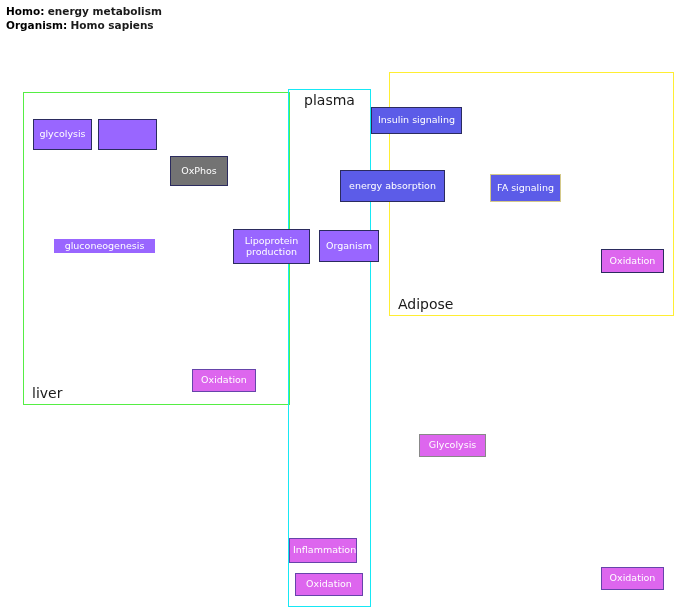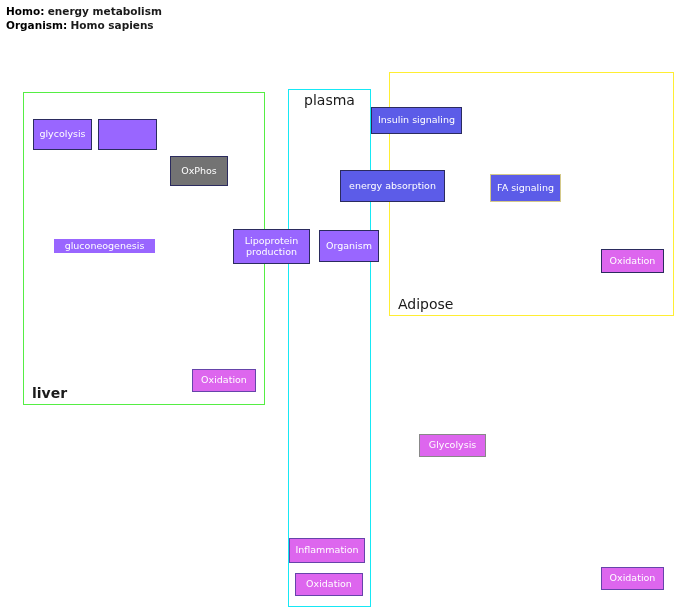--- a/index.html
+++ b/index.html
@@ -108,21 +108,21 @@
     <span class="hdr-key">Homo:</span>
     <span class="hdr-val">energy metabolism</span>
   </span>
   <span class="hdr-row">
     <span class="hdr-key">Organism:</span>
     <span class="hdr-val">Homo sapiens</span>
   </span>
 </div>
 
 <div id="canvas">
-    <div class="compartment" style="left: 23px; top: 92px; width: 242px; height: 313px; border-color: rgb(85, 238, 68); font-weight: bold;">
+    <div class="compartment" style="left: 23px; top: 92px; width: 267px; height: 313px; border-color: rgb(85, 238, 68);">
       <span class="comp-label bottom-left">liver</span>
     </div>
     <div class="compartment" style="left: 288px; top: 89px; width: 83px; height: 518px; border-color: rgb(22, 232, 245);">
       <span class="comp-label top-center">plasma</span>
     </div>
     <div class="compartment" style="left: 389px; top: 72px; width: 285px; height: 244px; border-color: rgb(255, 238, 51);">
       <span class="comp-label bottom-left">Adipose</span>
     </div>
     <div class="node" style="left: 33px; top: 119px; width: 59px; height: 31px; background: rgb(153, 102, 255); border-color: rgb(43, 43, 94);">
       <span class="node-label">glycolysis</span>
@@ -138,21 +138,21 @@
     </div>
     <div class="node" style="left: 192px; top: 369px; width: 64px; height: 23px; background: rgb(221, 102, 238); border-color: rgb(102, 68, 170);">
       <span class="node-label">Oxidation</span>
     </div>
     <div class="node wrap" style="left: 233px; top: 229px; width: 77px; height: 35px; background: rgb(153, 102, 255); border-color: rgb(43, 43, 94);">
       <span class="node-label">Lipoprotein production</span>
     </div>
     <div class="node" style="left: 319px; top: 230px; width: 60px; height: 32px; background: rgb(153, 102, 255); border-color: rgb(43, 43, 94);">
       <span class="node-label">Organism</span>
     </div>
-    <div class="node" style="left: 289px; top: 538px; width: 76px; height: 25px; background: rgb(221, 102, 238); border-color: rgb(102, 68, 170);">
+    <div class="node" style="left: 289px; top: 538px; width: 68px; height: 25px; background: rgb(221, 102, 238); border-color: rgb(102, 68, 170);">
       <span class="node-label">Inflammation</span>
     </div>
     <div class="node" style="left: 295px; top: 573px; width: 68px; height: 23px; background: rgb(221, 102, 238); border-color: rgb(102, 68, 170);">
       <span class="node-label">Oxidation</span>
     </div>
     <div class="node" style="left: 371px; top: 107px; width: 91px; height: 27px; background: rgb(92, 92, 232); border-color: rgb(43, 43, 94);">
       <span class="node-label">Insulin signaling</span>
     </div>
     <div class="node" style="left: 340px; top: 170px; width: 105px; height: 32px; background: rgb(92, 92, 232); border-color: rgb(43, 43, 94);">
       <span class="node-label">energy absorption</span>

